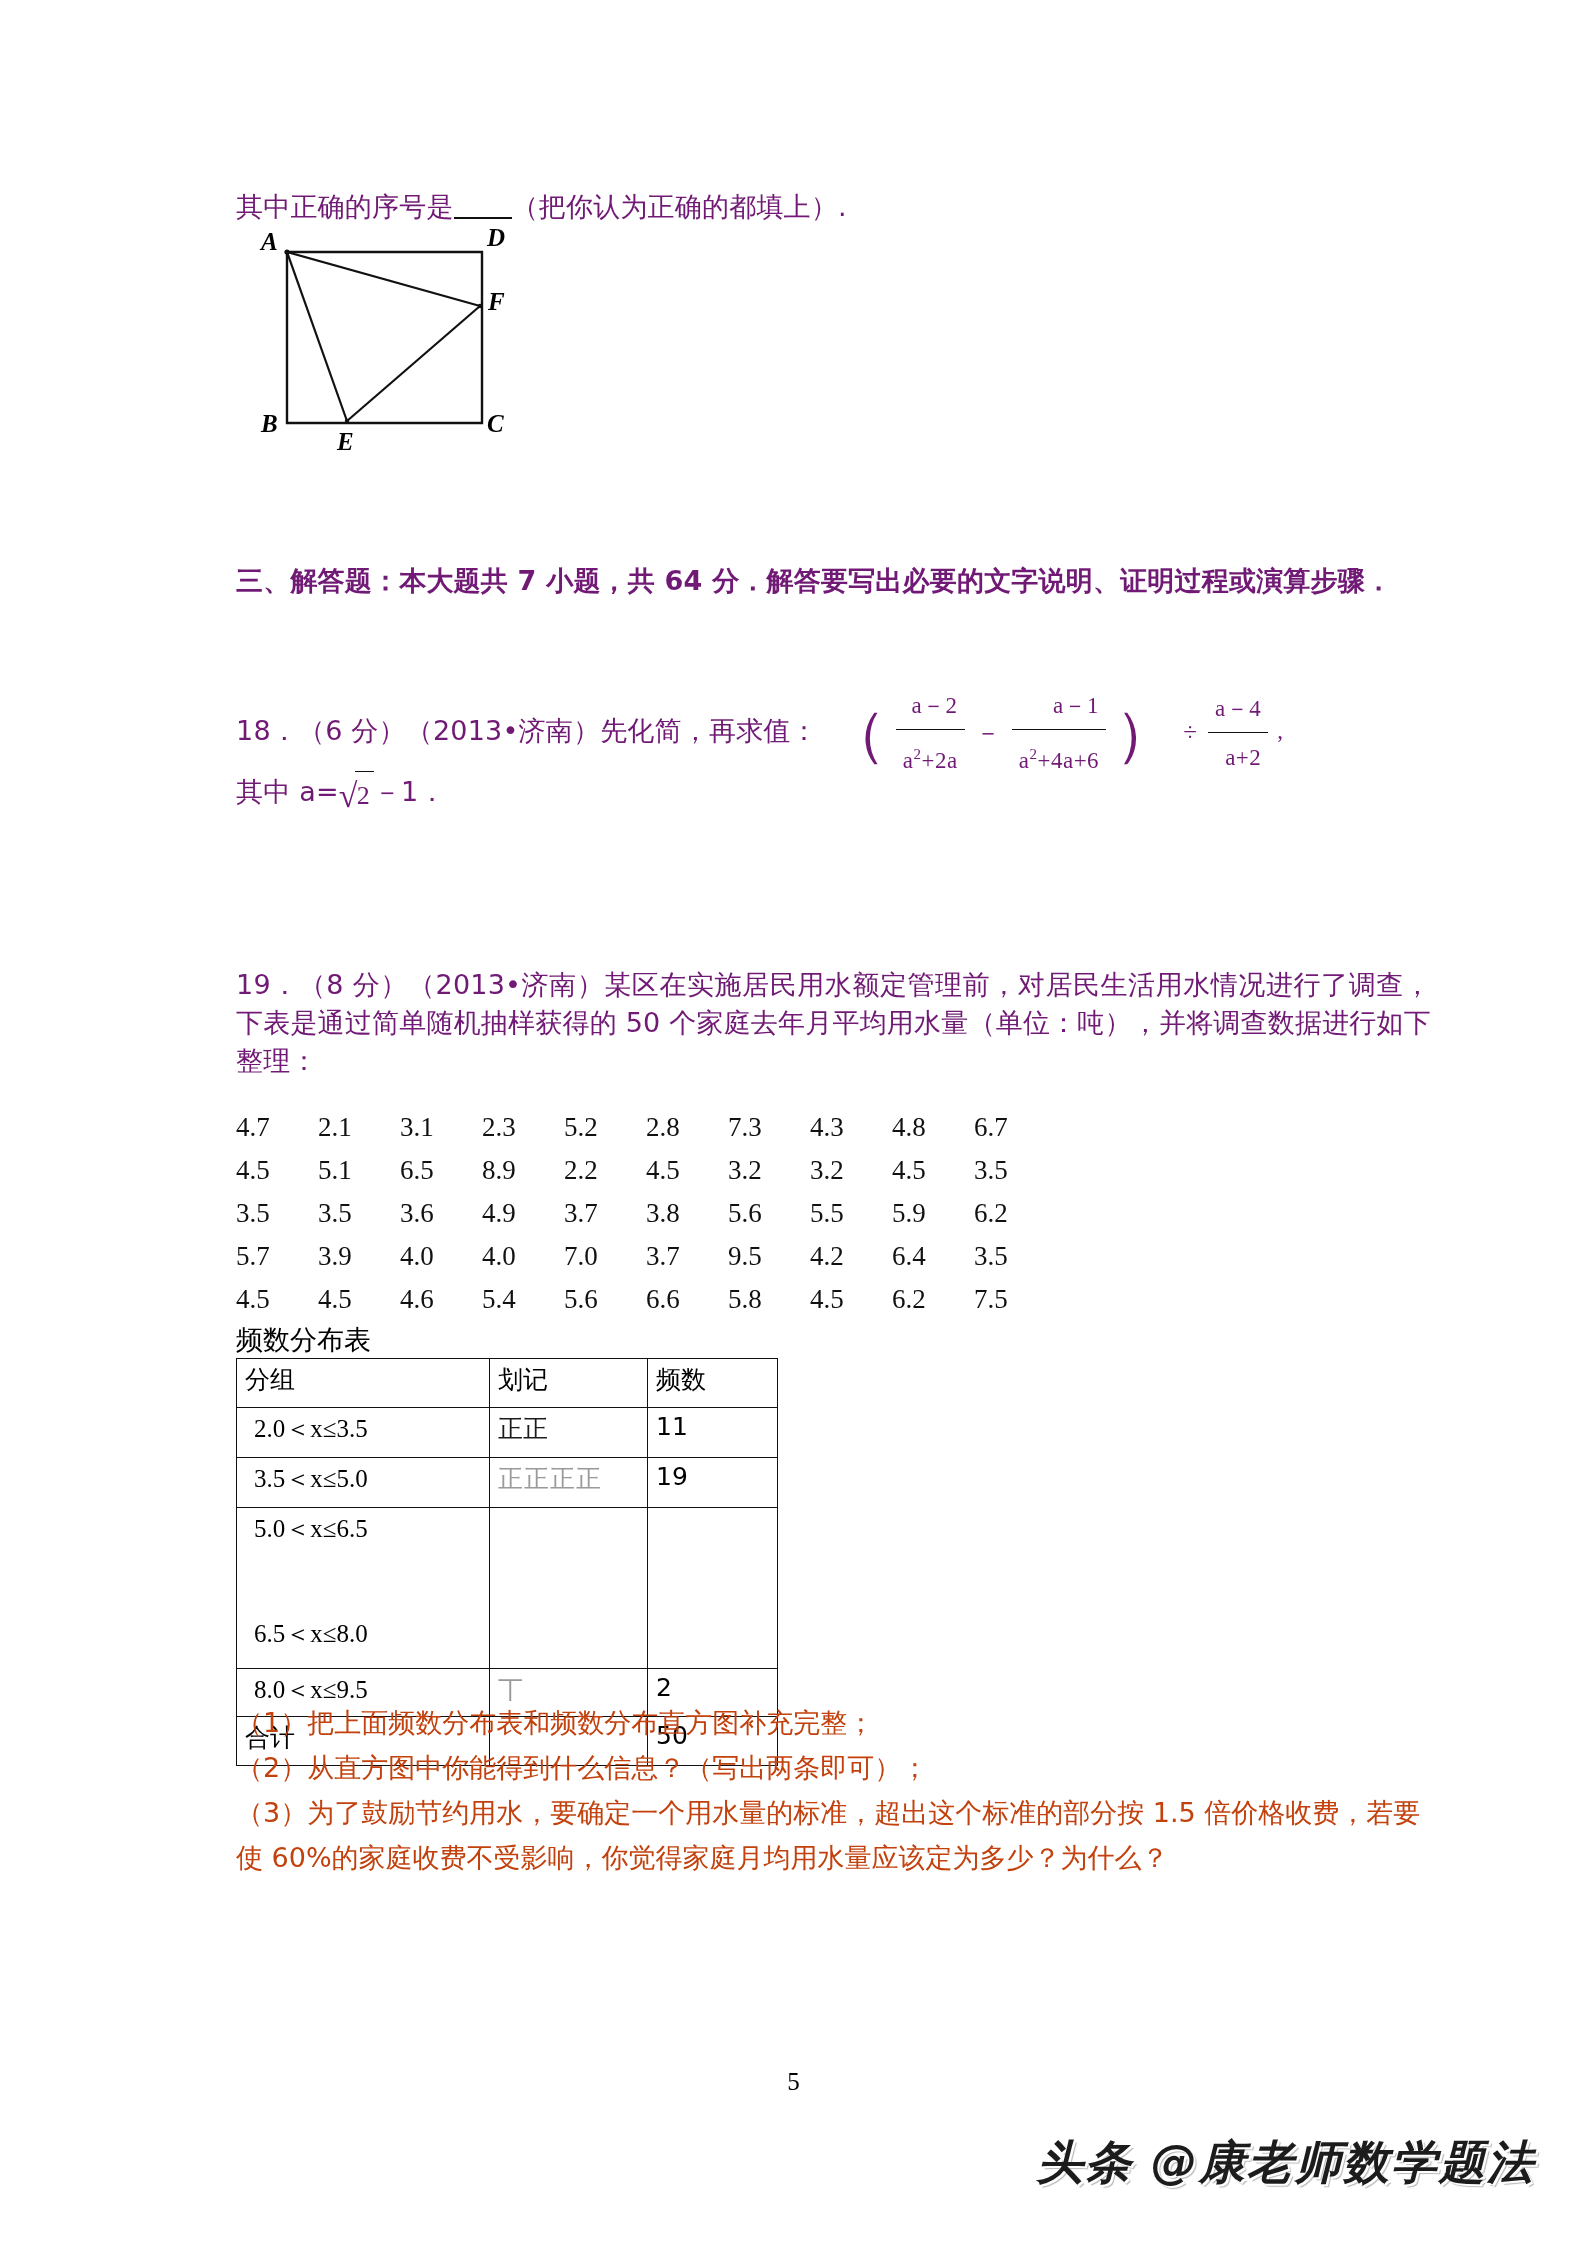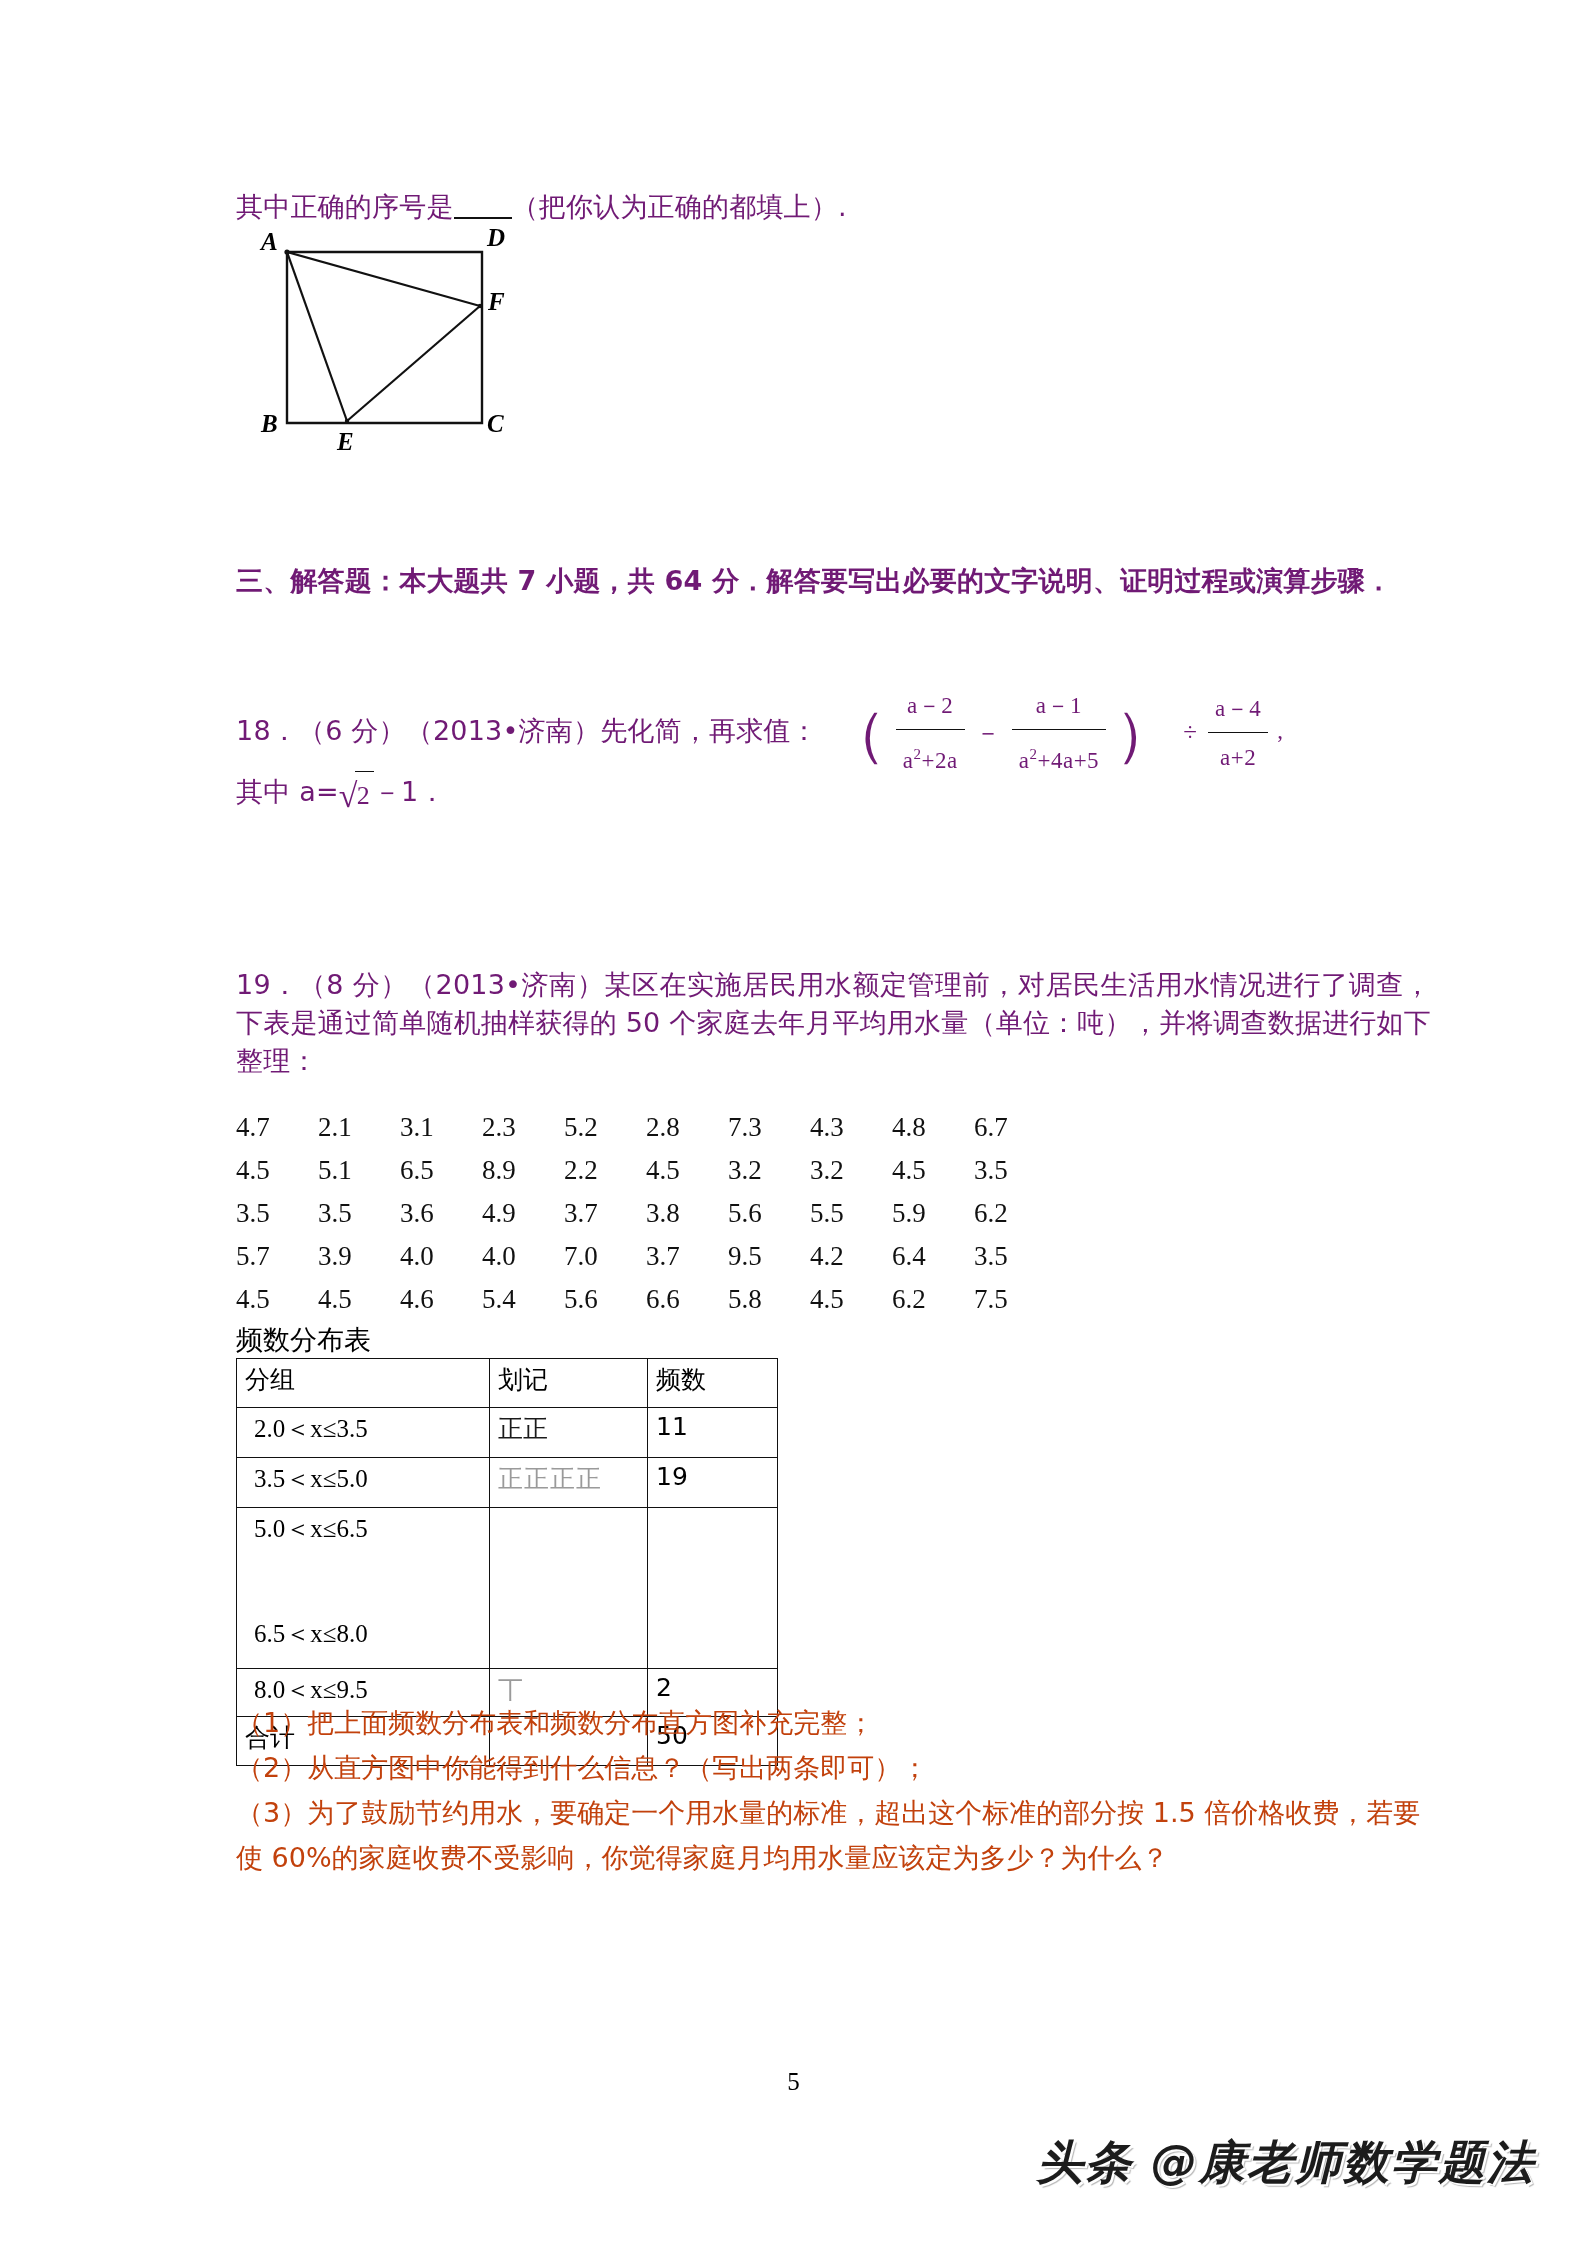--- a/index.html
+++ b/index.html
@@ -82,21 +82,21 @@
   }
   .paren-big {
     font-size: 60px;
     line-height: 0;
     vertical-align: -16px;
     font-weight: 300;
   }
   .frac {
     display: inline-block;
     vertical-align: middle;
-    text-align: center;
+    text-align: right;
     margin: 0 3px;
   }
   .frac .num {
     display: block;
     padding: 0 7px 2px 7px;
     border-bottom: 1.6px solid #111;
     font-size: 23px;
     letter-spacing: 0.5px;
   }
   .frac .den {
@@ -290,21 +290,21 @@
     <span>18．（6 分）（2013•济南）先化简，再求值：</span>
     <span class="mathexpr">
       <span class="paren-big">（</span>
       <span class="frac">
         <span class="num">a－2</span>
         <span class="den"><span>a</span><sup class="pw">2</sup><span>+2a</span></span>
       </span>
       <span class="opsign">－</span>
       <span class="frac">
         <span class="num">a－1</span>
-        <span class="den"><span>a</span><sup class="pw">2</sup><span>+4a+5</span></span>
+        <span class="den"><span>a</span><sup class="pw">2</sup><span>+4a+6</span></span>
       </span>
       <span class="paren-big">）</span>
       <span class="opsign">÷</span>
       <span class="frac">
         <span class="num">a－4</span>
         <span class="den">a+2</span>
       </span>
       <span>,</span>
     </span>
   </div>

